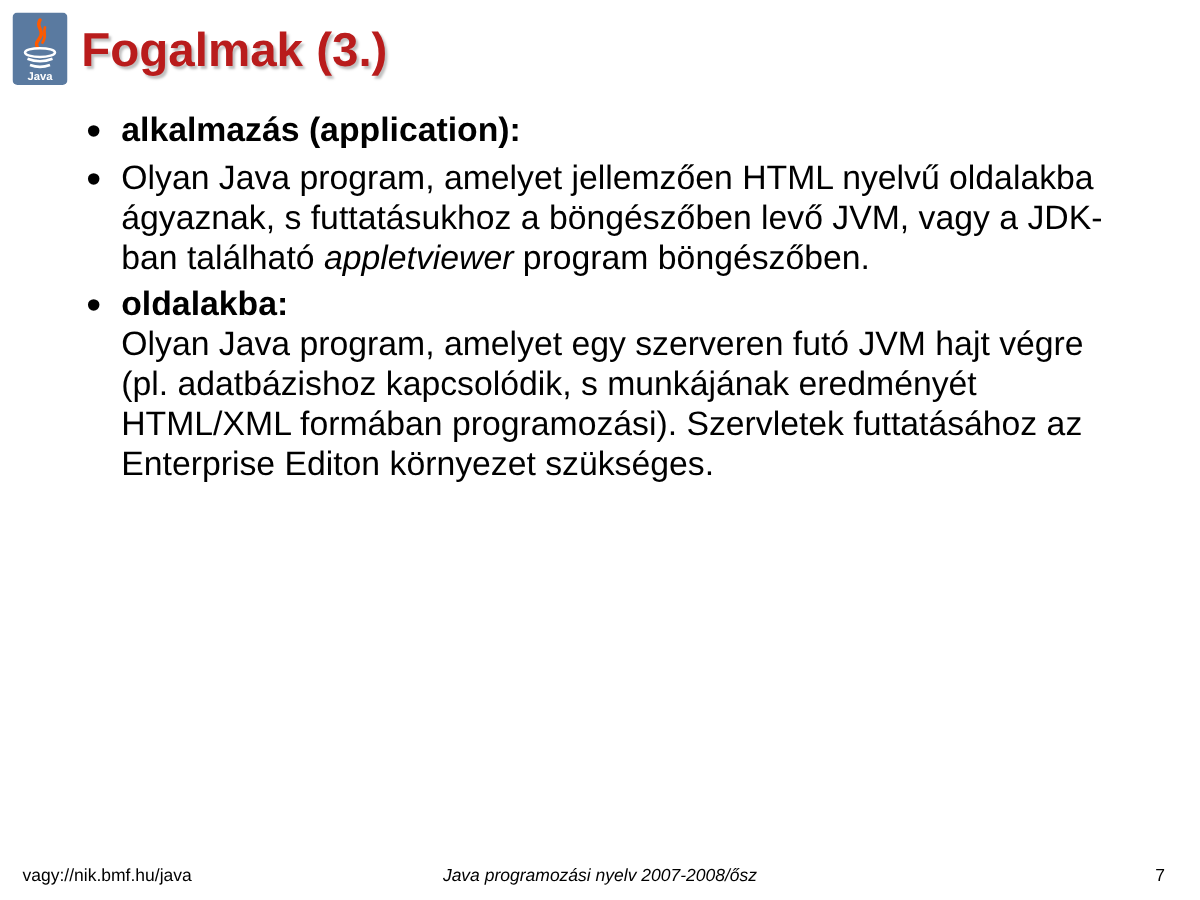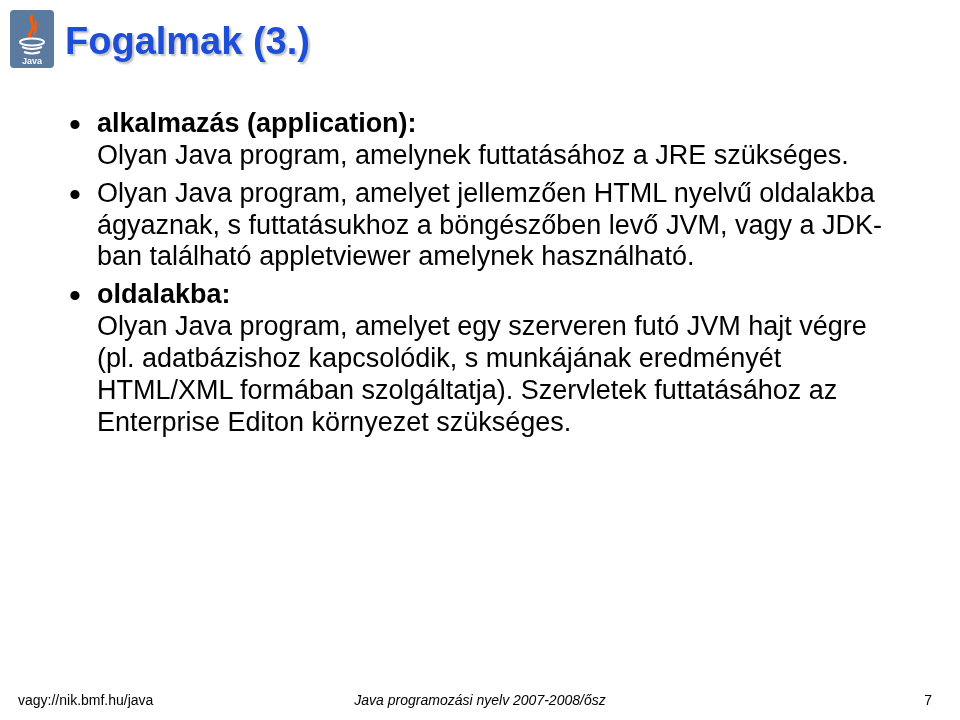--- a/index.html
+++ b/index.html
@@ -17,26 +17,26 @@
     left: 10px;
     width: 44px;
     height: 58px;
   }
   .title {
     position: absolute;
     top: 20px;
     left: 65px;
     font-size: 38px;
     font-weight: bold;
-    color: #1d4ed8;
+    color: #b91c1c;
     text-shadow: 2px 2px 2px rgba(0,0,0,0.25);
   }
   .content {
     position: absolute;
-    top: 108px;
+    top: 89px;
     left: 65px;
     right: 50px;
     font-size: 27px;
     line-height: 1.18;
     color: #000;
   }
   .content ul { list-style: none; }
   .content li {
     position: relative;
     padding-left: 32px;
@@ -48,21 +48,21 @@
     left: 4px;
     top: -4px;
     font-size: 34px;
     color: #000;
   }
   .term { font-weight: bold; }
   .def {
     display: block;
     padding-left: 0;
   }
-  .italic { }
+  .italic { font-style: italic; }
   .footer {
     position: absolute;
     bottom: 12px;
     left: 0;
     right: 0;
     width: 100%;
     font-size: 14px;
     color: #000;
   }
   .footer-left {
@@ -95,23 +95,23 @@
     <path d="M12 37 Q22 41 32 37" fill="none" stroke="#fff" stroke-width="2"></path>
     <path d="M14 42 Q22 45 30 42" fill="none" stroke="#fff" stroke-width="2"></path>
     <text x="22" y="54" font-size="9" fill="#fff" text-anchor="middle" font-family="Arial" font-weight="bold">Java</text>
   </svg>
 </div>
 
 <h1 class="title">Fogalmak (3.)</h1>
 
 <div class="content">
   <ul id="bullet-list">
-      <li><span class="term">alkalmazás (application):</span><span class="def"><span>Olyan Java program, amelynek futtatásához a JRE szükséges.</span></span></li>
-      <li><span class="def"><span>Olyan Java program, amelyet jellemzően HTML nyelvű oldalakba ágyaznak, s futtatásukhoz a böngészőben levő JVM, vagy a JDK-ban található </span><span class="italic">appletviewer</span><span> amelynek használható.</span></span></li>
-      <li><span class="term">oldalakba:</span><span class="def"><span>Olyan Java program, amelyet egy szerveren futó JVM hajt végre (pl. adatbázishoz kapcsolódik, s munkájának eredményét HTML/XML formában szolgáltatja). Szervletek futtatásához az Enterprise Editon környezet szükséges.</span></span></li>
+      <li><span class="term">alkalmazás (application):</span></li>
+      <li><span class="def"><span>Olyan Java program, amelyet jellemzően HTML nyelvű oldalakba ágyaznak, s futtatásukhoz a böngészőben levő JVM, vagy a JDK-ban található </span><span class="italic">appletviewer</span><span> program böngészőben.</span></span></li>
+      <li><span class="term">oldalakba:</span><span class="def"><span>Olyan Java program, amelyet egy szerveren futó JVM hajt végre (pl. adatbázishoz kapcsolódik, s munkájának eredményét HTML/XML formában programozási). Szervletek futtatásához az Enterprise Editon környezet szükséges.</span></span></li>
     </ul>
 </div>
 
 <div class="footer">
   <span class="footer-left">vagy://nik.bmf.hu/java</span>
   <span class="footer-center">Java programozási nyelv 2007-2008/ősz</span>
   <span class="footer-right">7</span>
 </div>
 
 </body></html>

